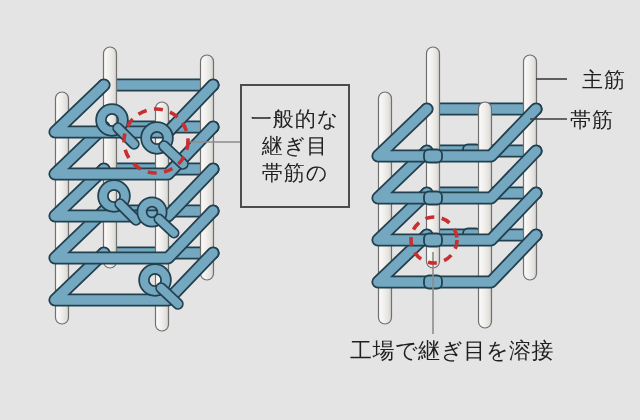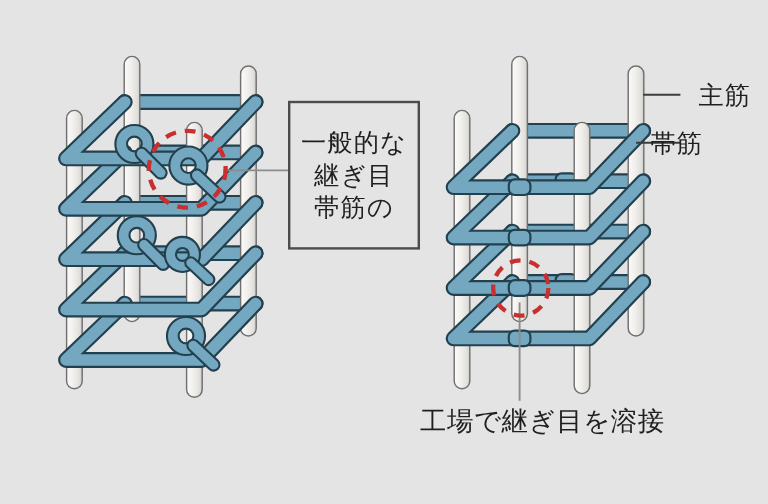--- a/index.html
+++ b/index.html
@@ -13,21 +13,21 @@
   }
   .stage svg{position:absolute;left:0;top:0;}
   .anno-box{
     position:absolute;left:240px;top:84px;width:110px;height:124px;
     border:2px solid #4c4c4c;box-sizing:border-box;
     display:flex;flex-direction:column;justify-content:center;align-items:center;
     font-size:21px;line-height:27px;letter-spacing:1px;text-align:center;
   }
   .lbl{position:absolute;font-size:21px;letter-spacing:1px;white-space:nowrap;}
   .lbl-main{left:570px;top:66px;margin-left:12px;}
-  .lbl-hoop{left:542px;top:106px;}
+  .lbl-hoop{left:570px;top:106px;}
   .caption{position:absolute;left:350px;top:336px;font-size:22px;letter-spacing:.5px;white-space:nowrap;}
 </style>
 </head>
 <body>
 
 <div class="stage">
 
   <svg width="640" height="420" viewBox="0 0 640 420">
     <defs>
       <linearGradient id="barG" x1="0" y1="0" x2="1" y2="0">

